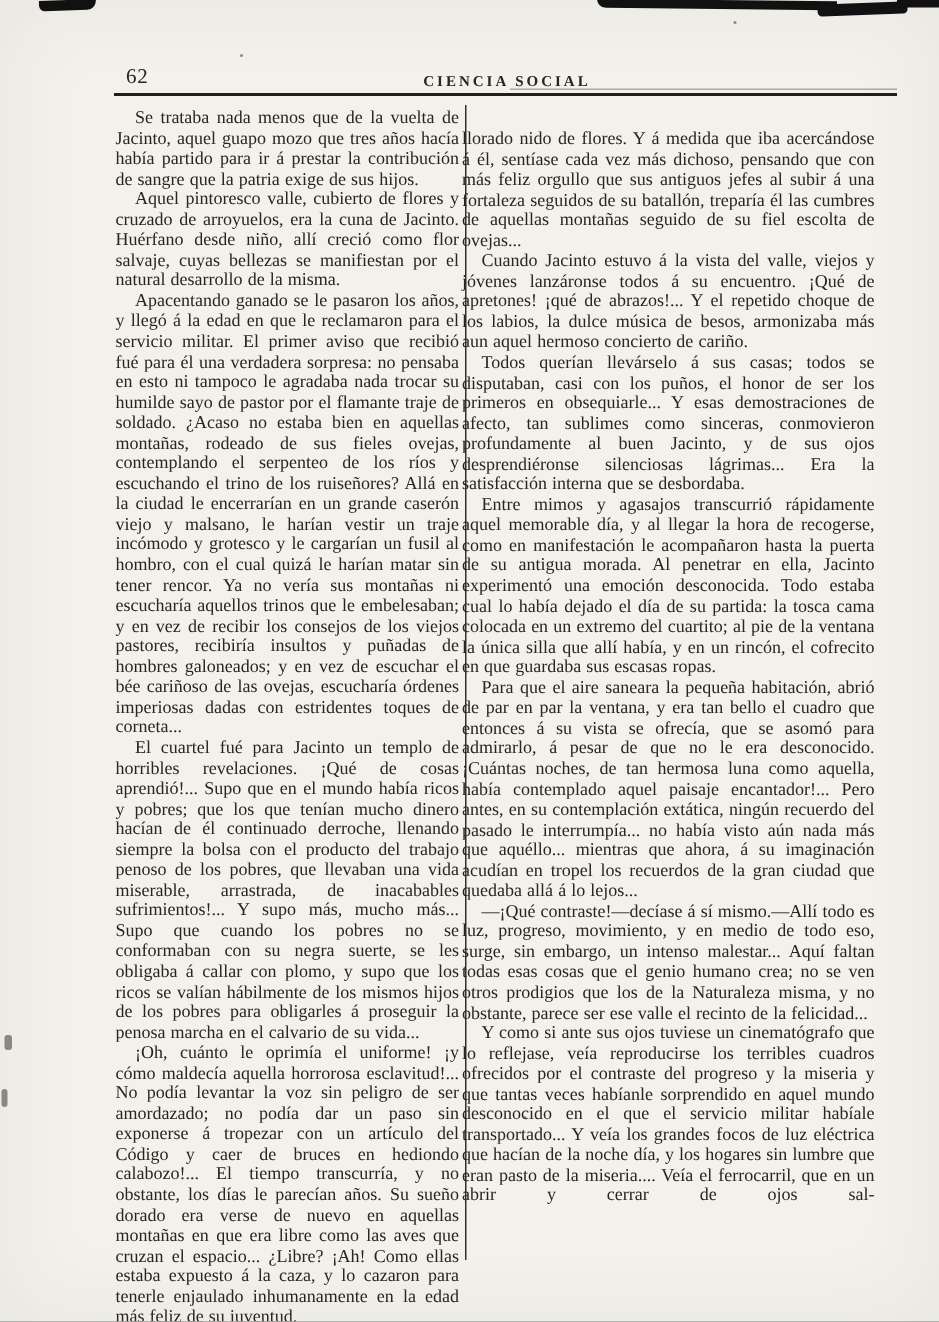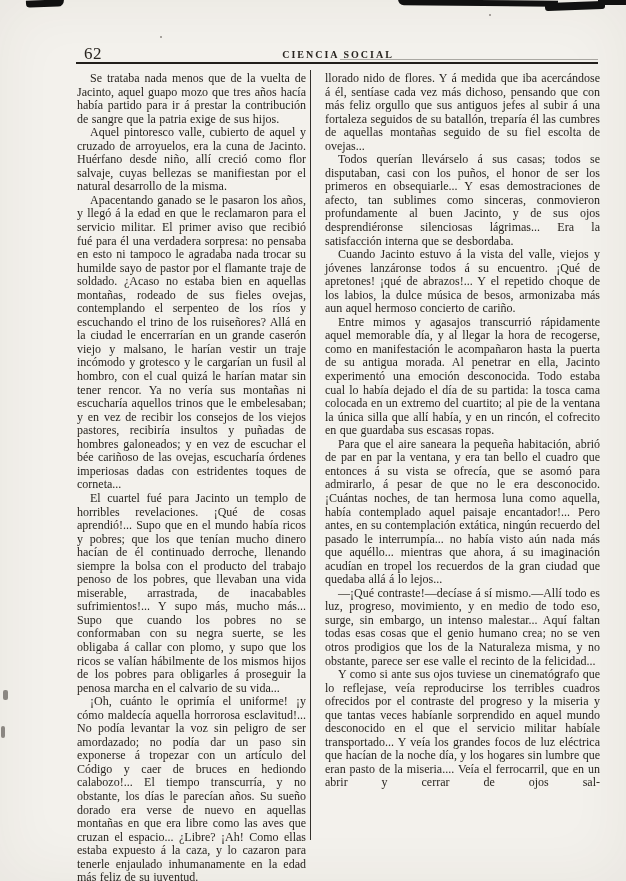--- a/index.html
+++ b/index.html
@@ -21,21 +21,21 @@
   .speck { position:absolute; background:#3a352f; border-radius:50%; opacity:.55; }
   .speck.s1 { left:3px; top:690px; width:5px; height:10px; border-radius:2px; }
   .speck.s2 { left:1px; top:726px; width:4px; height:12px; border-radius:2px; }
   .speck.s3 { left:489px; top:14px; width:2px; height:2px; }
   .speck.s4 { left:160px; top:36px; width:2px; height:2px; }
   .speck.s5 { left:349px; top:744px; width:2px; height:2px; }
 
   
   .pagenum {
     position:absolute; left:84px; top:44px;
-    font-size:17px; letter-spacing:.5px;
+    font-size:14px; letter-spacing:.5px;
   }
   .journal {
     position:absolute; left:78px; top:49px; width:520px;
     text-align:center;
     font-size:10px; font-weight:bold; letter-spacing:2px;
   }
   .head-rule {
     position:absolute; left:76px; top:62px; width:522px; height:2px;
     background:#221f1b;
   }
@@ -46,21 +46,21 @@
 
   
   .col {
     position:absolute; top:72px;
     text-align:justify;
     font-size:12px;
     line-height:13.55px;
     word-spacing:.4px;
   }
   .col.left  { left:77px;  width:229px; }
-  .col.right { left:325px; width:275px; }
+  .col.right { left:308px; width:275px;margin-top:14px; }
   .col p { margin:0; }
   .col p.indent { text-indent:13px; }
   .col p.jlast { text-align-last:justify; }
   .divider {
     position:absolute; left:310px; top:70px;
     width:1px; height:770px;
     background:#33302b;
   }
 </style>
 </head>
@@ -78,30 +78,30 @@
   <div class="speck s4"></div>
   <div class="speck s5"></div>
 
   <span class="pagenum">62</span>
   <span class="journal">CIENCIA SOCIAL</span>
   <div class="head-rule-faint"></div>
   <div class="head-rule"></div>
 
   <div class="col left">
       <p class="indent">Se trataba nada menos que de la vuelta de Jacinto, aquel guapo mozo que tres años hacía había partido para ir á prestar la contribución de sangre que la patria exige de sus hijos.</p>
-      <p class="indent">Aquel pintoresco valle, cubierto de aquel y cruzado de arroyuelos, era la cuna de Jacinto. Huérfano desde niño, allí creció como flor salvaje, cuyas bellezas se manifiestan por el natural desarrollo de la misma.</p>
+      <p class="indent">Aquel pintoresco valle, cubierto de flores y cruzado de arroyuelos, era la cuna de Jacinto. Huérfano desde niño, allí creció como flor salvaje, cuyas bellezas se manifiestan por el natural desarrollo de la misma.</p>
       <p class="indent">Apacentando ganado se le pasaron los años, y llegó á la edad en que le reclamaron para el servicio militar. El primer aviso que recibió fué para él una verdadera sorpresa: no pensaba en esto ni tampoco le agradaba nada trocar su humilde sayo de pastor por el flamante traje de soldado. ¿Acaso no estaba bien en aquellas montañas, rodeado de sus fieles ovejas, contemplando el serpenteo de los ríos y escuchando el trino de los ruiseñores? Allá en la ciudad le encerrarían en un grande caserón viejo y malsano, le harían vestir un traje incómodo y grotesco y le cargarían un fusil al hombro, con el cual quizá le harían matar sin tener rencor. Ya no vería sus montañas ni escucharía aquellos trinos que le embelesaban; y en vez de recibir los consejos de los viejos pastores, recibiría insultos y puñadas de hombres galoneados; y en vez de escuchar el bée cariñoso de las ovejas, escucharía órdenes imperiosas dadas con estridentes toques de corneta...</p>
       <p class="indent">El cuartel fué para Jacinto un templo de horribles revelaciones. ¡Qué de cosas aprendió!... Supo que en el mundo había ricos y pobres; que los que tenían mucho dinero hacían de él continuado derroche, llenando siempre la bolsa con el producto del trabajo penoso de los pobres, que llevaban una vida miserable, arrastrada, de inacabables sufrimientos!... Y supo más, mucho más... Supo que cuando los pobres no se conformaban con su negra suerte, se les obligaba á callar con plomo, y supo que los ricos se valían hábilmente de los mismos hijos de los pobres para obligarles á proseguir la penosa marcha en el calvario de su vida...</p>
       <p class="indent">¡Oh, cuánto le oprimía el uniforme! ¡y cómo maldecía aquella horrorosa esclavitud!... No podía levantar la voz sin peligro de ser amordazado; no podía dar un paso sin exponerse á tropezar con un artículo del Código y caer de bruces en hediondo calabozo!... El tiempo transcurría, y no obstante, los días le parecían años. Su sueño dorado era verse de nuevo en aquellas montañas en que era libre como las aves que cruzan el espacio... ¿Libre? ¡Ah! Como ellas estaba expuesto á la caza, y lo cazaron para tenerle enjaulado inhumanamente en la edad más feliz de su juventud.</p>
       <p class="indent jlast">Pero por fin le habían devuelto la libertad, y la jaula había quedado allá para aprisionar á otros infelices, mientras que él trotaba por caminos y veredas para llegar más pronto á su</p>
     </div>
   <div class="divider"></div>
   <div class="col right">
       <p class="">llorado nido de flores. Y á medida que iba acercándose á él, sentíase cada vez más dichoso, pensando que con más feliz orgullo que sus antiguos jefes al subir á una fortaleza seguidos de su batallón, treparía él las cumbres de aquellas montañas seguido de su fiel escolta de ovejas...</p>
+      <p class="indent">Cuando Jacinto estuvo á la vista del valle, viejos y jóvenes lanzáronse todos á su encuentro. ¡Qué de apretones! ¡qué de abrazos!... Y el repetido choque de los labios, la dulce música de besos, armonizaba más aun aquel hermoso concierto de cariño.</p>
       <p class="indent">Todos querían llevárselo á sus casas; todos se disputaban, casi con los puños, el honor de ser los primeros en obsequiarle... Y esas demostraciones de afecto, tan sublimes como sinceras, conmovieron profundamente al buen Jacinto, y de sus ojos desprendiéronse silenciosas lágrimas... Era la satisfacción interna que se desbordaba.</p>
-      <p class="indent">Cuando Jacinto estuvo á la vista del valle, viejos y jóvenes lanzáronse todos á su encuentro. ¡Qué de apretones! ¡qué de abrazos!... Y el repetido choque de los labios, la dulce música de besos, armonizaba más aun aquel hermoso concierto de cariño.</p>
       <p class="indent">Entre mimos y agasajos transcurrió rápidamente aquel memorable día, y al llegar la hora de recogerse, como en manifestación le acompañaron hasta la puerta de su antigua morada. Al penetrar en ella, Jacinto experimentó una emoción desconocida. Todo estaba cual lo había dejado el día de su partida: la tosca cama colocada en un extremo del cuartito; al pie de la ventana la única silla que allí había, y en un rincón, el cofrecito en que guardaba sus escasas ropas.</p>
       <p class="indent">Para que el aire saneara la pequeña habitación, abrió de par en par la ventana, y era tan bello el cuadro que entonces á su vista se ofrecía, que se asomó para admirarlo, á pesar de que no le era desconocido. ¡Cuántas noches, de tan hermosa luna como aquella, había contemplado aquel paisaje encantador!... Pero antes, en su contemplación extática, ningún recuerdo del pasado le interrumpía... no había visto aún nada más que aquéllo... mientras que ahora, á su imaginación acudían en tropel los recuerdos de la gran ciudad que quedaba allá á lo lejos...</p>
       <p class="indent">—¡Qué contraste!—decíase á sí mismo.—Allí todo es luz, progreso, movimiento, y en medio de todo eso, surge, sin embargo, un intenso malestar... Aquí faltan todas esas cosas que el genio humano crea; no se ven otros prodigios que los de la Naturaleza misma, y no obstante, parece ser ese valle el recinto de la felicidad...</p>
       <p class="indent jlast">Y como si ante sus ojos tuviese un cinematógrafo que lo reflejase, veía reproducirse los terribles cuadros ofrecidos por el contraste del progreso y la miseria y que tantas veces habíanle sorprendido en aquel mundo desconocido en el que el servicio militar habíale transportado... Y veía los grandes focos de luz eléctrica que hacían de la noche día, y los hogares sin lumbre que eran pasto de la miseria.... Veía el ferrocarril, que en un abrir y cerrar de ojos sal-</p>
     </div>
 
 </div>
 
 </body></html>

